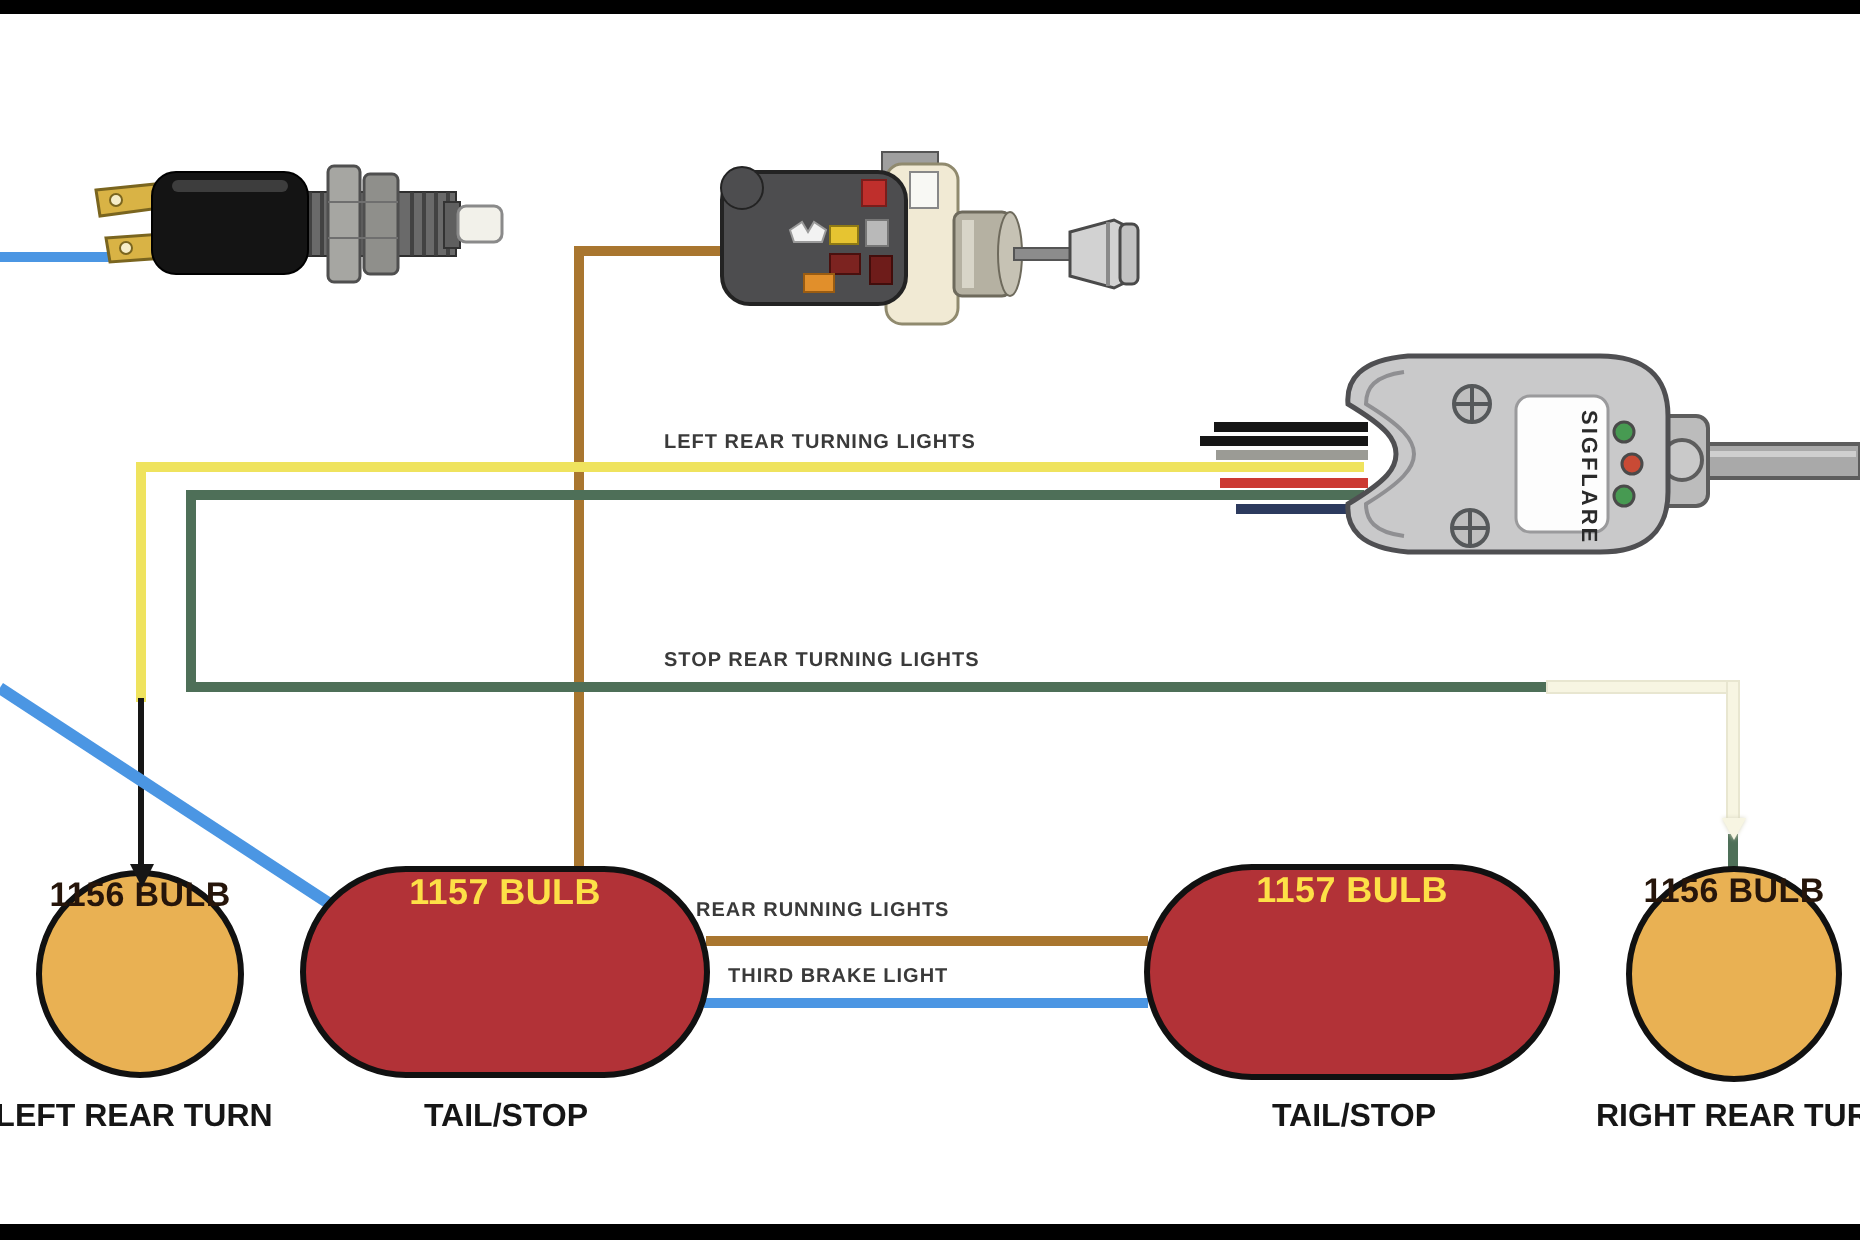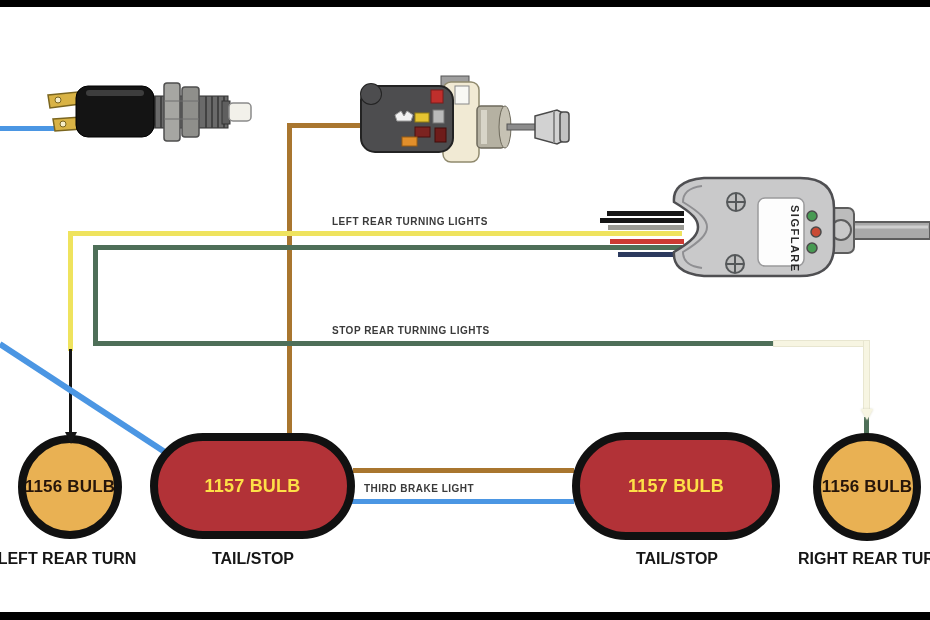--- a/index.html
+++ b/index.html
@@ -15,22 +15,22 @@
   .diag{position:absolute;left:0;top:341px;width:230px;height:5.5px;z-index:3;
         transform:rotate(33.2deg);transform-origin:0 50%;}
 
   .arrow-stem{position:absolute;z-index:5;}
   .arrow-head{position:absolute;width:0;height:0;z-index:5;
               border-left:6px solid transparent;border-right:6px solid transparent;}
 
   .wlabel{position:absolute;z-index:4;font-size:10px;font-weight:bold;color:#3a3a3a;
           letter-spacing:.5px;text-align:left;white-space:nowrap;}
 
-  .bulb{position:absolute;z-index:4;border:8px solid #be185d;display:flex;
-        align-items:center;justify-content:center;box-sizing:border-box;}
+  .bulb{position:absolute;z-index:4;border:3px solid #be185d;display:flex;
+        justify-content:center;box-sizing:border-box;}
   .bulb.circle{border-radius:50%;}
   .bulb.stadium{border-radius:54px;}
   .bulb-label{font-size:17px;font-weight:bold;letter-spacing:.2px;white-space:nowrap;}
   .bulb-label.dark{color:#26150a;}
   .bulb-label.light{color:#fde047;font-size:18px;}
 
   .caption{position:absolute;z-index:5;font-size:16px;font-weight:bold;color:#161616;
            text-align:center;white-space:nowrap;}
 
   .device{position:absolute;z-index:4;}
@@ -68,20 +68,21 @@
   <div class="wire" style="left: 353px; top: 468px; width: 221px; height: 5px; background-color: rgb(169, 118, 47);"></div>
 
   <div class="wire" style="left: 607px; top: 211px; width: 77px; height: 5px; background-color: rgb(22, 22, 22);"></div>
   <div class="wire" style="left: 600px; top: 218px; width: 84px; height: 5px; background-color: rgb(22, 22, 22);"></div>
   <div class="wire" style="left: 608px; top: 225px; width: 76px; height: 5px; background-color: rgb(155, 155, 149);"></div>
   <div class="wire" style="left: 610px; top: 239px; width: 74px; height: 5px; background-color: rgb(204, 58, 51);"></div>
   <div class="wire" style="left: 618px; top: 252px; width: 66px; height: 5px; background-color: rgb(44, 58, 94);"></div>
 
   <div class="wlabel" style="left:332px;top:216px;width:250px;">LEFT REAR TURNING LIGHTS</div>
   <div class="wlabel" style="left:332px;top:325px;width:250px;">STOP REAR TURNING LIGHTS</div>
+  <div class="wlabel" style="left:348px;top:450px;width:220px;">REAR RUNNING LIGHTS</div>
   <div class="wlabel" style="left:364px;top:483px;width:220px;">THIRD BRAKE LIGHT</div>
 
   <svg class="device" style="left:0;top:75px;" width="260" height="70" viewBox="0 0 260 70">
     <polygon points="48,20 78,17 80,29 50,33" fill="#d9b345" stroke="#7a651f" stroke-width="1.5"></polygon>
     <circle cx="58" cy="25" r="3" fill="#f6edc8" stroke="#7a651f"></circle>
     <polygon points="53,44 81,42 82,54 55,56" fill="#d9b345" stroke="#7a651f" stroke-width="1.5"></polygon>
     <circle cx="63" cy="49" r="3" fill="#f6edc8" stroke="#7a651f"></circle>
     <rect x="150" y="21" width="78" height="32" fill="#6a6a6a" stroke="#2f2f2f"></rect>
     <g stroke="#3c3c3c" stroke-width="2" opacity=".85">
       <line x1="155" y1="21" x2="155" y2="53"></line>

